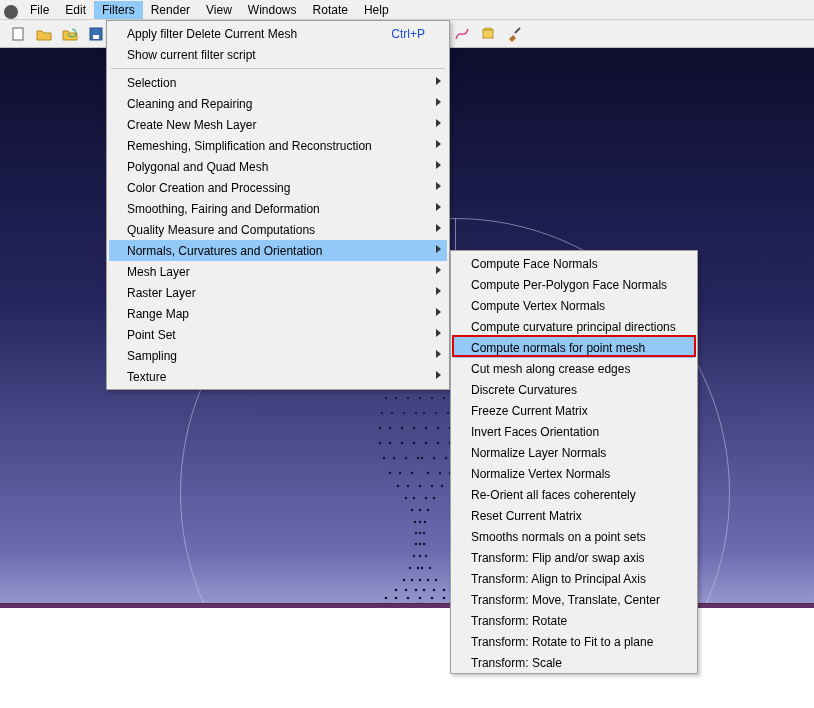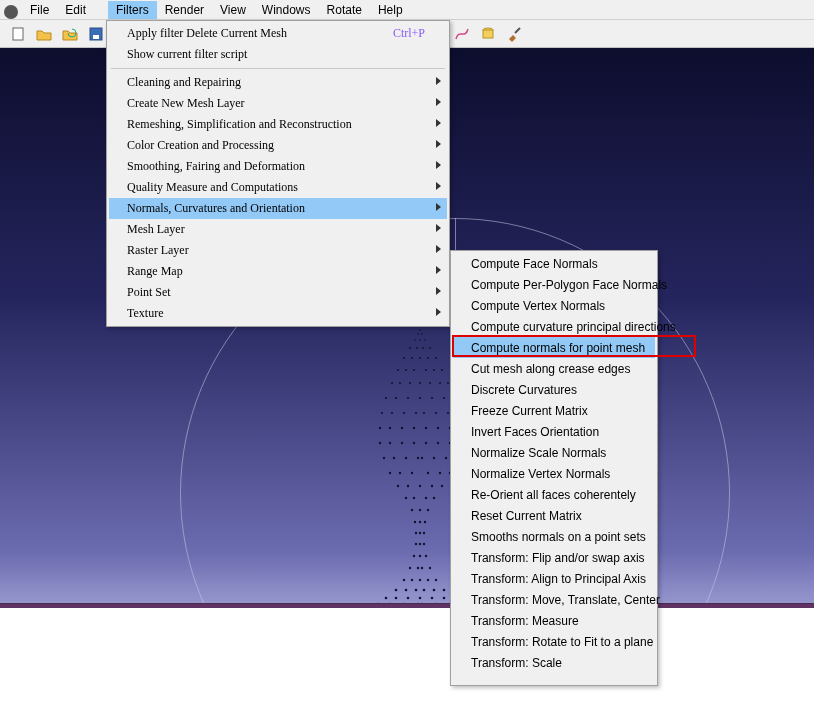--- a/index.html
+++ b/index.html
@@ -27,21 +27,20 @@
     background: #555;
     border-radius: 50%;
     margin: 0 4px 0 2px;
   }
   .menubar-item {
     padding: 2px 8px;
     cursor: default;
   }
   .menubar-item.active {
     background: #91c9f7;
-    margin-left: 14px;
   }
 
   
   .toolbar {
     display: flex;
     align-items: center;
     background: #f0f0f0;
     height: 28px;
     padding: 2px 6px;
     gap: 0;
@@ -122,48 +121,47 @@
     white-space: nowrap;
     position: relative;
   }
   .menu-item.highlight {
     background: #92c9f6;
     align-items: center;
   }
   .menu-item .shortcut {
     margin-left: auto;
     padding-left: 30px;
-    color: #8b5cf6;
+    color: #1d4ed8;
   }
   .menu-item .arrow {
     position: absolute;
     right: 6px;
     top: 5px;
     width: 0; height: 0;
     border-top: 4px solid transparent;
     border-bottom: 4px solid transparent;
     border-left: 5px solid #333;
   }
   .menu-sep {
     height: 1px;
     background: #c8c8c8;
     margin: 3px 2px;
   }
 
   .menu-filters {
     left: 106px;
     top: 20px;
     width: 344px;
-    font-family: Liberation Serif, serif;
   }
   .menu-sub {
     left: 450px;
     top: 250px;
-    width: 208px;
-    padding-bottom:12px;
+    width: 248px;
+    padding-bottom:0;
   }
   .red-box {
     position: absolute;
     border: 2px solid #e00000;
     pointer-events: none;
   }
 
   .footer-blank{
     background:#fff;
     height:100px;
@@ -447,29 +445,37 @@
 <div class="menu menu-filters" id="filters-menu">
     <div class="menu-item">
       <span>Apply filter Delete Current Mesh</span>
       <span class="shortcut">Ctrl+P</span>
     </div>
     <div class="menu-item">
       <span>Show current filter script</span>
     </div>
     <div class="menu-sep"></div>
     <div class="menu-item">
+      <span>Selection</span>
+      <span class="arrow"></span>
+    </div>
+    <div class="menu-item">
       <span>Cleaning and Repairing</span>
       <span class="arrow"></span>
     </div>
     <div class="menu-item">
       <span>Create New Mesh Layer</span>
       <span class="arrow"></span>
     </div>
     <div class="menu-item">
       <span>Remeshing, Simplification and Reconstruction</span>
+      <span class="arrow"></span>
+    </div>
+    <div class="menu-item">
+      <span>Polygonal and Quad Mesh</span>
       <span class="arrow"></span>
     </div>
     <div class="menu-item">
       <span>Color Creation and Processing</span>
       <span class="arrow"></span>
     </div>
     <div class="menu-item">
       <span>Smoothing, Fairing and Deformation</span>
       <span class="arrow"></span>
     </div>
@@ -491,20 +497,24 @@
     </div>
     <div class="menu-item">
       <span>Range Map</span>
       <span class="arrow"></span>
     </div>
     <div class="menu-item">
       <span>Point Set</span>
       <span class="arrow"></span>
     </div>
     <div class="menu-item">
+      <span>Sampling</span>
+      <span class="arrow"></span>
+    </div>
+    <div class="menu-item">
       <span>Texture</span>
       <span class="arrow"></span>
     </div>
   </div>
 
 <div class="menu menu-sub" id="submenu">
     <div class="menu-item">
       <span>Compute Face Normals</span>
     </div>
     <div class="menu-item">
@@ -525,21 +535,21 @@
     <div class="menu-item">
       <span>Discrete Curvatures</span>
     </div>
     <div class="menu-item">
       <span>Freeze Current Matrix</span>
     </div>
     <div class="menu-item">
       <span>Invert Faces Orientation</span>
     </div>
     <div class="menu-item">
-      <span>Normalize Scale Normals</span>
+      <span>Normalize Layer Normals</span>
     </div>
     <div class="menu-item">
       <span>Normalize Vertex Normals</span>
     </div>
     <div class="menu-item">
       <span>Re-Orient all faces coherentely</span>
     </div>
     <div class="menu-item">
       <span>Reset Current Matrix</span>
     </div>
@@ -549,21 +559,21 @@
     <div class="menu-item">
       <span>Transform: Flip and/or swap axis</span>
     </div>
     <div class="menu-item">
       <span>Transform: Align to Principal Axis</span>
     </div>
     <div class="menu-item">
       <span>Transform: Move, Translate, Center</span>
     </div>
     <div class="menu-item">
-      <span>Transform: Measure</span>
+      <span>Transform: Rotate</span>
     </div>
     <div class="menu-item">
       <span>Transform: Rotate to Fit to a plane</span>
     </div>
     <div class="menu-item">
       <span>Transform: Scale</span>
     </div>
   </div>
 
 <div class="red-box" id="redbox" style="left: 452px; top: 335px; width: 244px; height: 22px;"></div>

